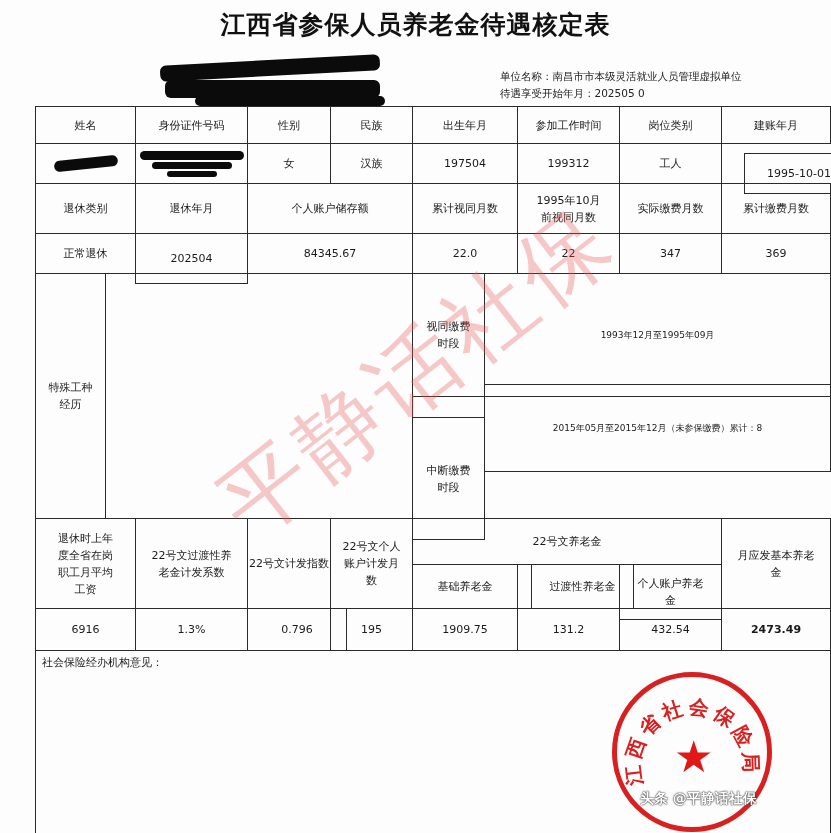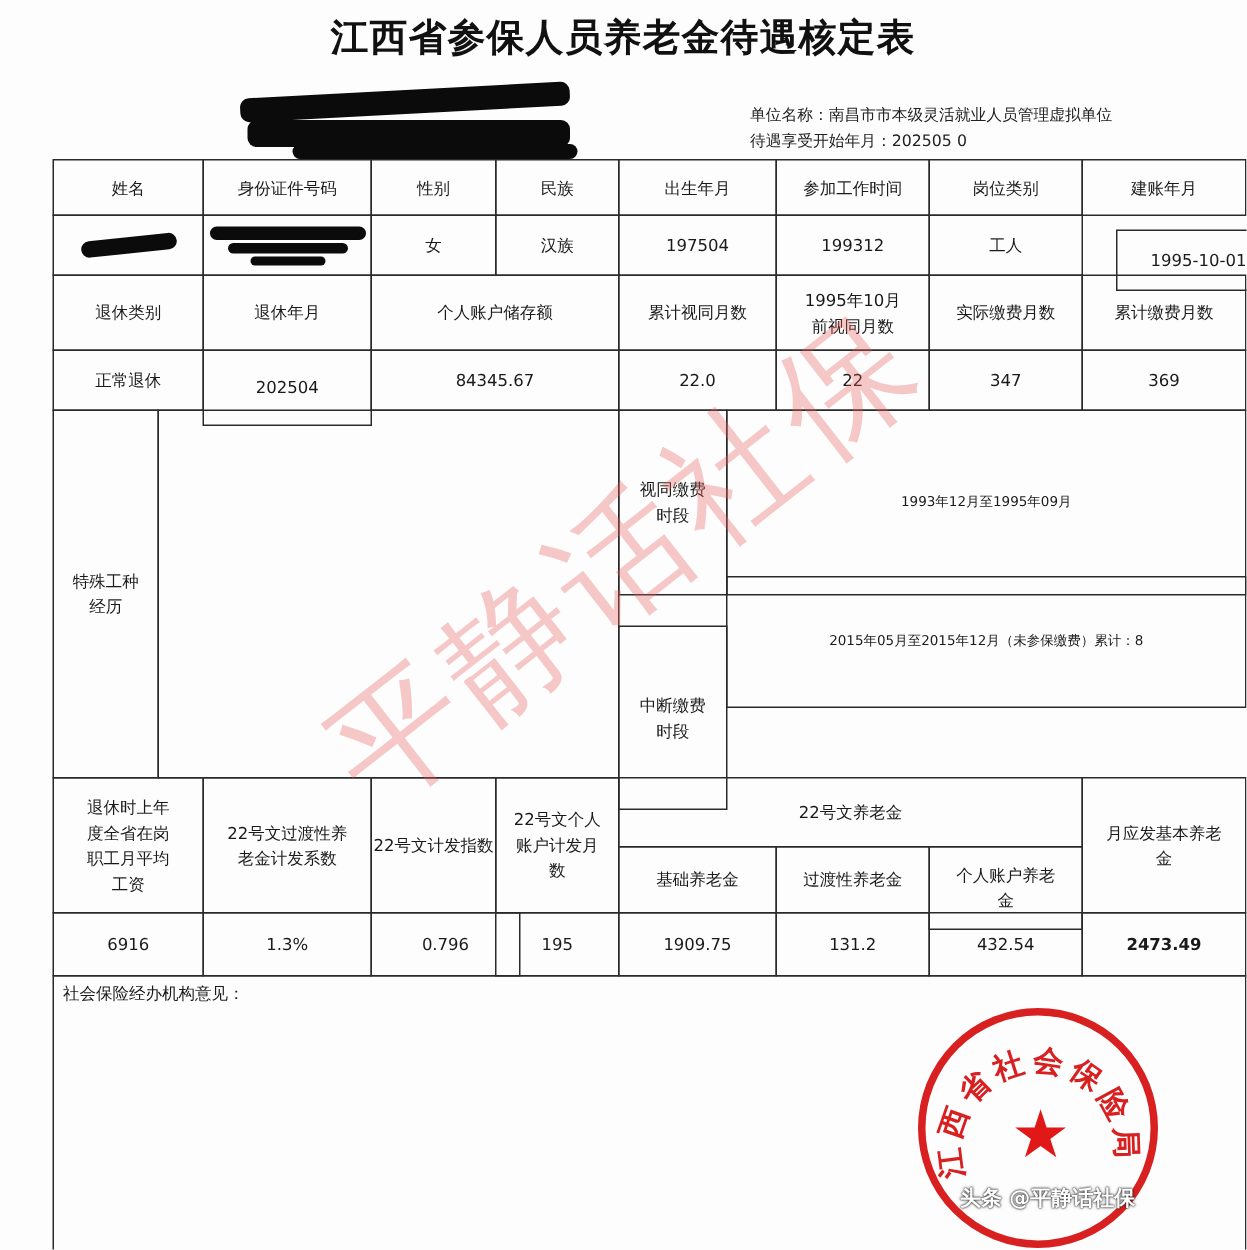--- a/index.html
+++ b/index.html
@@ -82,21 +82,21 @@
 <div class="cell small" style="left:484px;top:273px;width:347px;height:124px;">1993年12月至1995年09月</div>
 <div class="cell" style="left:412px;top:396px;width:73px;height:123px;padding:2px 12px;margin-top:21px;">中断缴费时段</div>
 <div class="cell small" style="left:484px;top:384px;width:347px;height:88px;">2015年05月至2015年12月（未参保缴费）累计：8</div>
 
 <div class="cell" style="left:35px;top:518px;width:101px;height:91px;padding:2px 20px;">退休时上年度全省在岗职工月平均工资</div>
 <div class="cell" style="left:135px;top:518px;width:113px;height:91px;padding:16px 14px;">22号文过渡性养老金计发系数</div>
 <div class="cell" style="left:247px;top:518px;width:84px;height:91px;padding:2px 0;text-align:center;">22号文计发指数</div>
 <div class="cell" style="left:330px;top:518px;width:83px;height:91px;padding:2px 10px;">22号文个人账户计发月数</div>
 <div class="cell" style="left:412px;top:518px;width:310px;height:47px;text-align:center;">22号文养老金</div>
 <div class="cell" style="left:412px;top:564px;width:106px;height:45px;">基础养老金</div>
-<div class="cell" style="left:517px;top:564px;width:103px;height:45px;">过渡性养老金</div>
+<div class="cell" style="left:531px;top:564px;width:103px;height:45px;">过渡性养老金</div>
 <div class="cell" style="left:619px;top:564px;width:103px;height:56px;padding:2px 14px;">个人账户养老金</div>
 <div class="cell" style="left:721px;top:518px;width:110px;height:91px;padding:2px 12px;">月应发基本养老金</div>
 
 <div class="cell" style="left:35px;top:608px;width:101px;height:43px;">6916</div>
 <div class="cell" style="left:135px;top:608px;width:113px;height:43px;">1.3%</div>
 <div class="cell" style="left:247px;top:608px;width:100px;height:43px;">0.796</div>
 <div class="cell" style="left:330px;top:608px;width:83px;height:43px;">195</div>
 <div class="cell" style="left:412px;top:608px;width:106px;height:43px;">1909.75</div>
 <div class="cell" style="left:517px;top:608px;width:103px;height:43px;">131.2</div>
 <div class="cell" style="left:619px;top:608px;width:103px;height:43px;">432.54</div>

